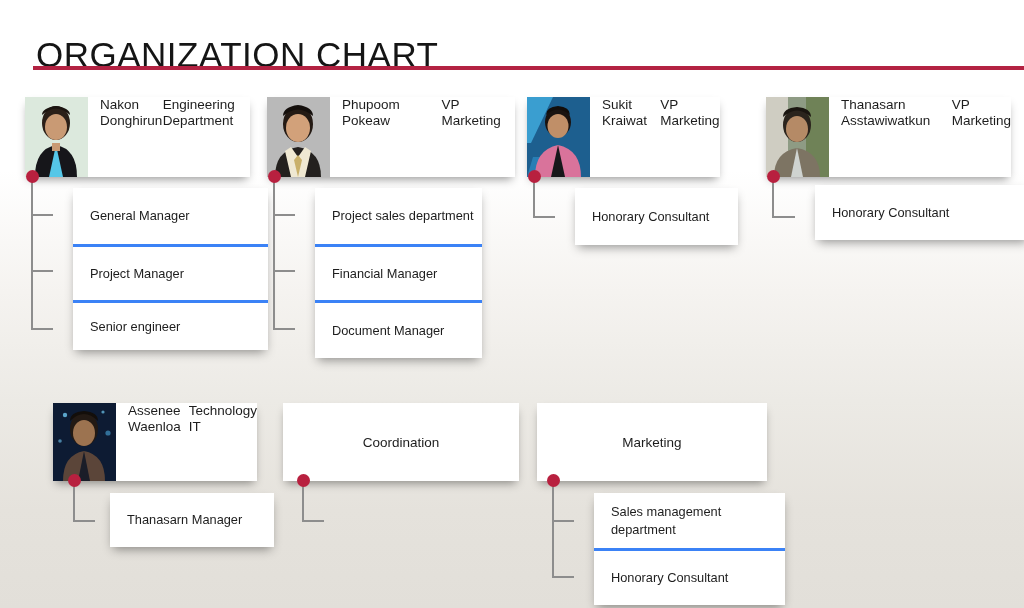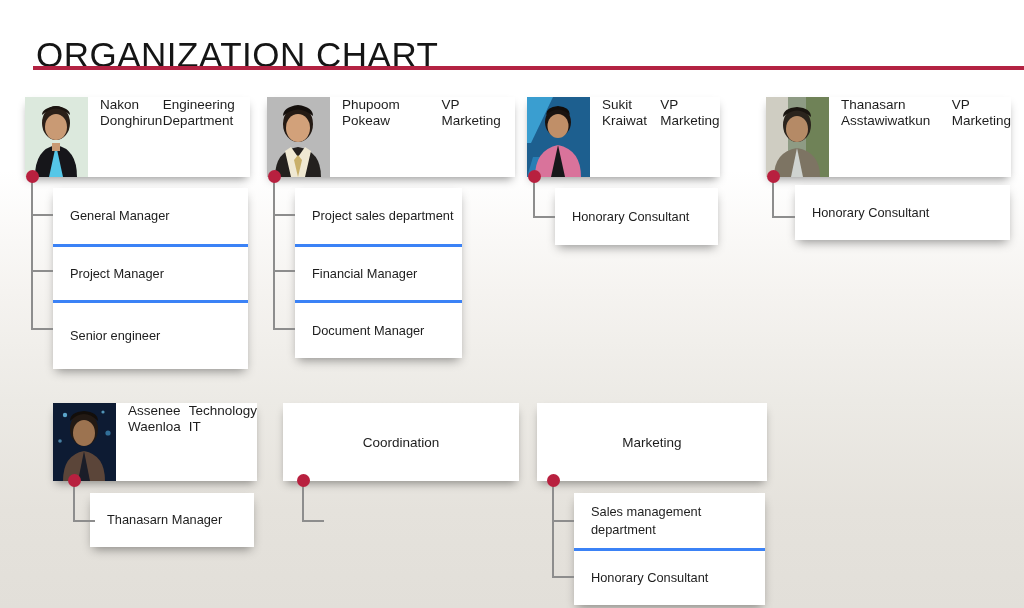--- a/index.html
+++ b/index.html
@@ -99,20 +99,21 @@
   .plain-card .plain-label {
     font-size: 13.5px;
     color: #1d1d1d;
   }
 
   
   .sub-stack {
     position: absolute;
     background: #ffffff;
     box-shadow: 0 5px 10px -3px rgba(0,0,0,0.42);
+    margin-left: 20px;
   }
   .sub-row {
     display: flex;
     align-items: center;
     box-sizing: border-box;
     padding-left: 17px;
     border-top: 3px solid #3b82f6;
     font-size: 12.8px;
     color: #1d1d1d;
   }
@@ -172,21 +173,21 @@
   <div class="hline" style="left:31px; top:270px; width:22px;"></div>
   <div class="hline" style="left:31px; top:328px; width:22px;"></div>
 
   <div class="sub-stack" style="left:53px; top:188px; width:195px;">
     <div class="sub-row" style="height:56px;">
       <span>General Manager</span>
     </div>
     <div class="sub-row" style="height:56px;">
       <span>Project Manager</span>
     </div>
-    <div class="sub-row" style="height:69px;">
+    <div class="sub-row" style="height:50px;">
       <span>Senior engineer</span>
     </div>
   </div>
 
   <div class="card person-card" style="left:267px; top:97px; width:248px; height:80px;">
     <div class="photo">
       <svg viewBox="0 0 63 80" preserveAspectRatio="none" aria-hidden="true">
         <rect x="0" y="0" width="63" height="80" fill="#b9b9b9"></rect>
         <ellipse cx="31" cy="27" rx="15" ry="18" fill="#241a14"></ellipse>
         <ellipse cx="31" cy="31" rx="12" ry="14" fill="#d2a17a"></ellipse>

